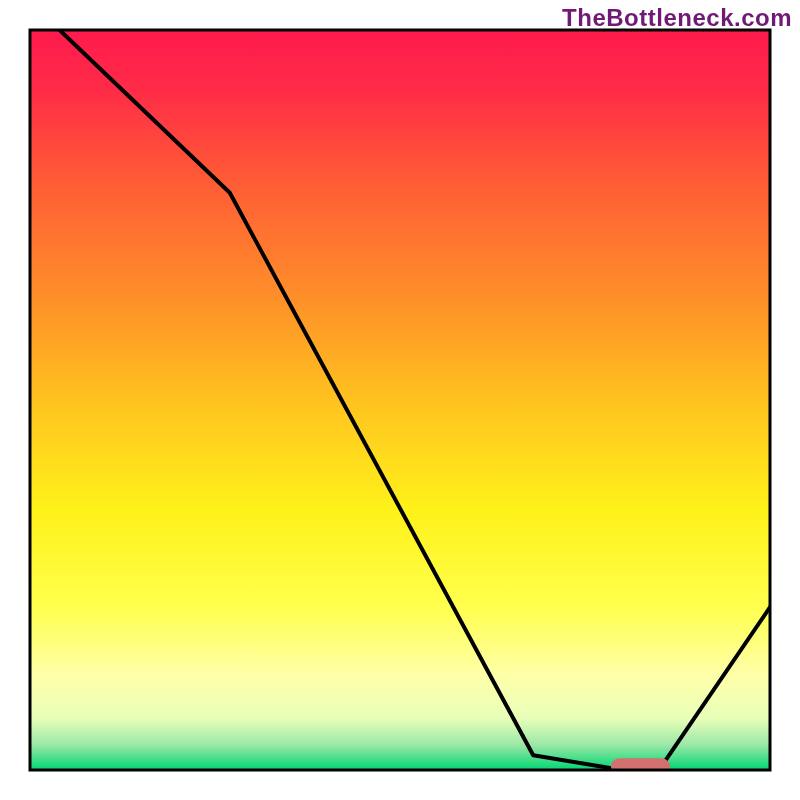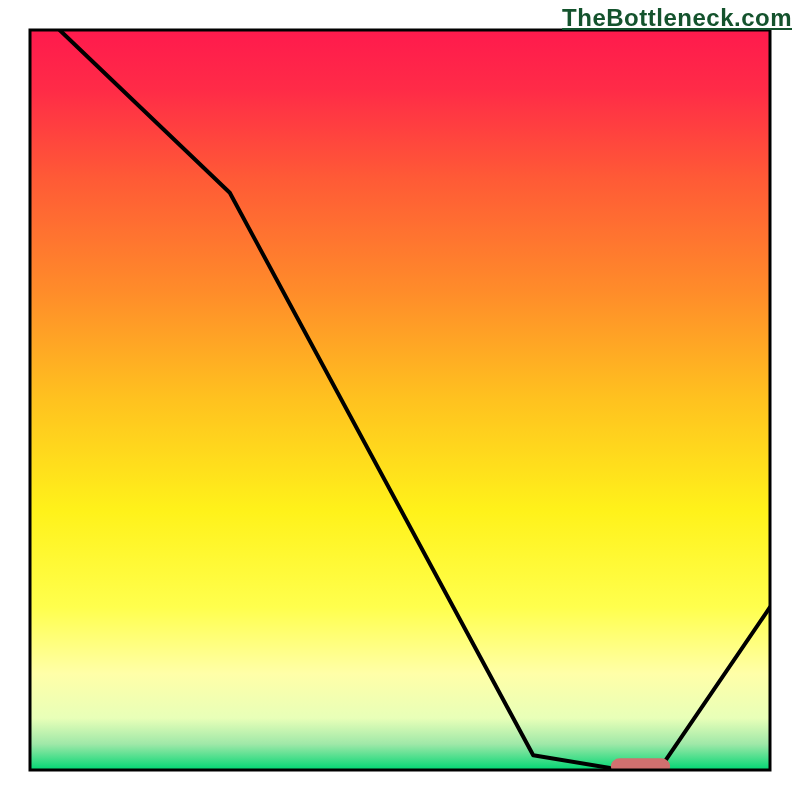--- a/index.html
+++ b/index.html
@@ -10,23 +10,22 @@
     background: #ffffff;
     overflow: hidden;
     font-family: Arial, Helvetica, sans-serif;
   }
   .attribution {
     position: absolute;
     top: 4px;
     right: 8px;
     font-size: 24px;
     font-weight: bold;
-    color: #14532d;
+    color: #701a75;
     letter-spacing: 0.5px;
-    text-decoration: underline;
   }
   svg {
     display: block;
   }
 </style>
 </head>
 <body>
 
 <div class="attribution">TheBottleneck.com</div>
 

